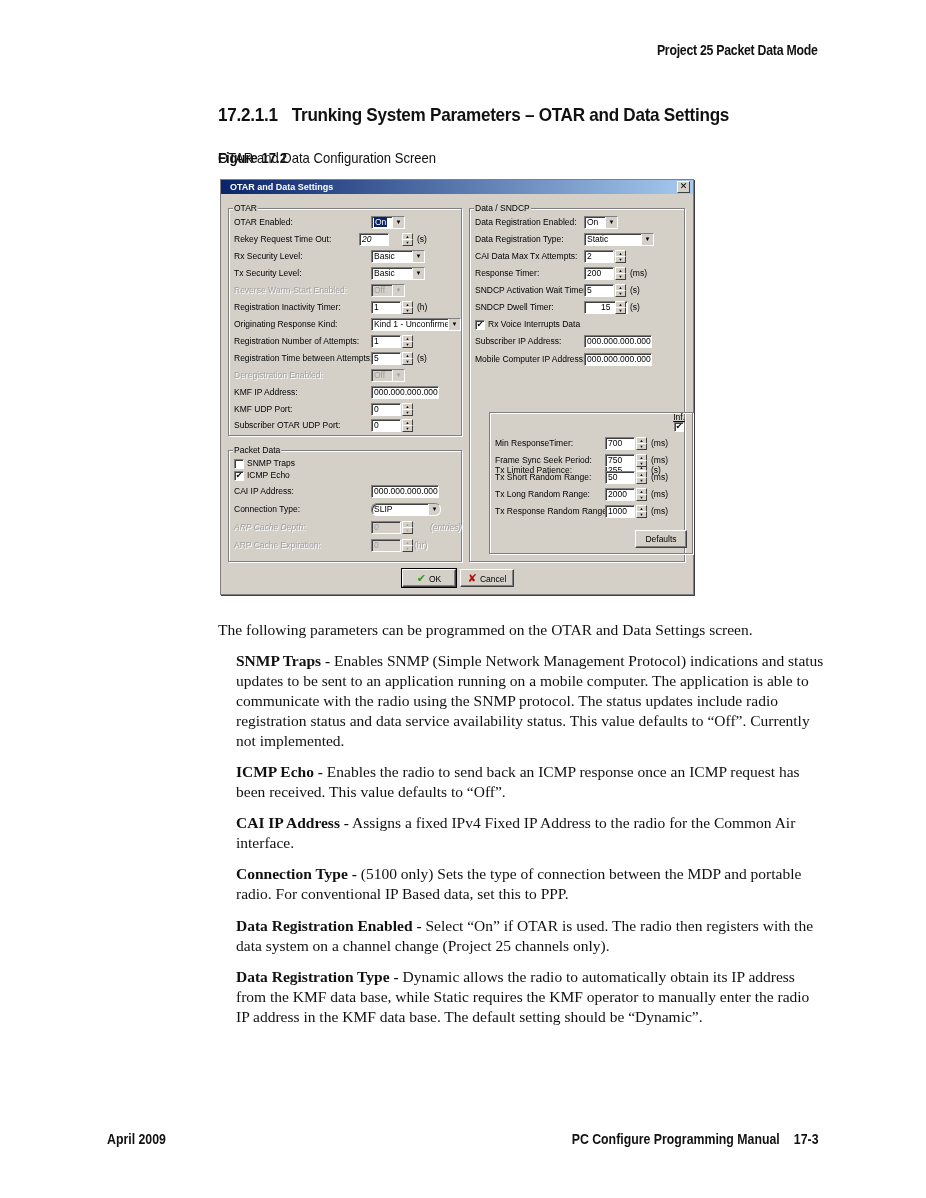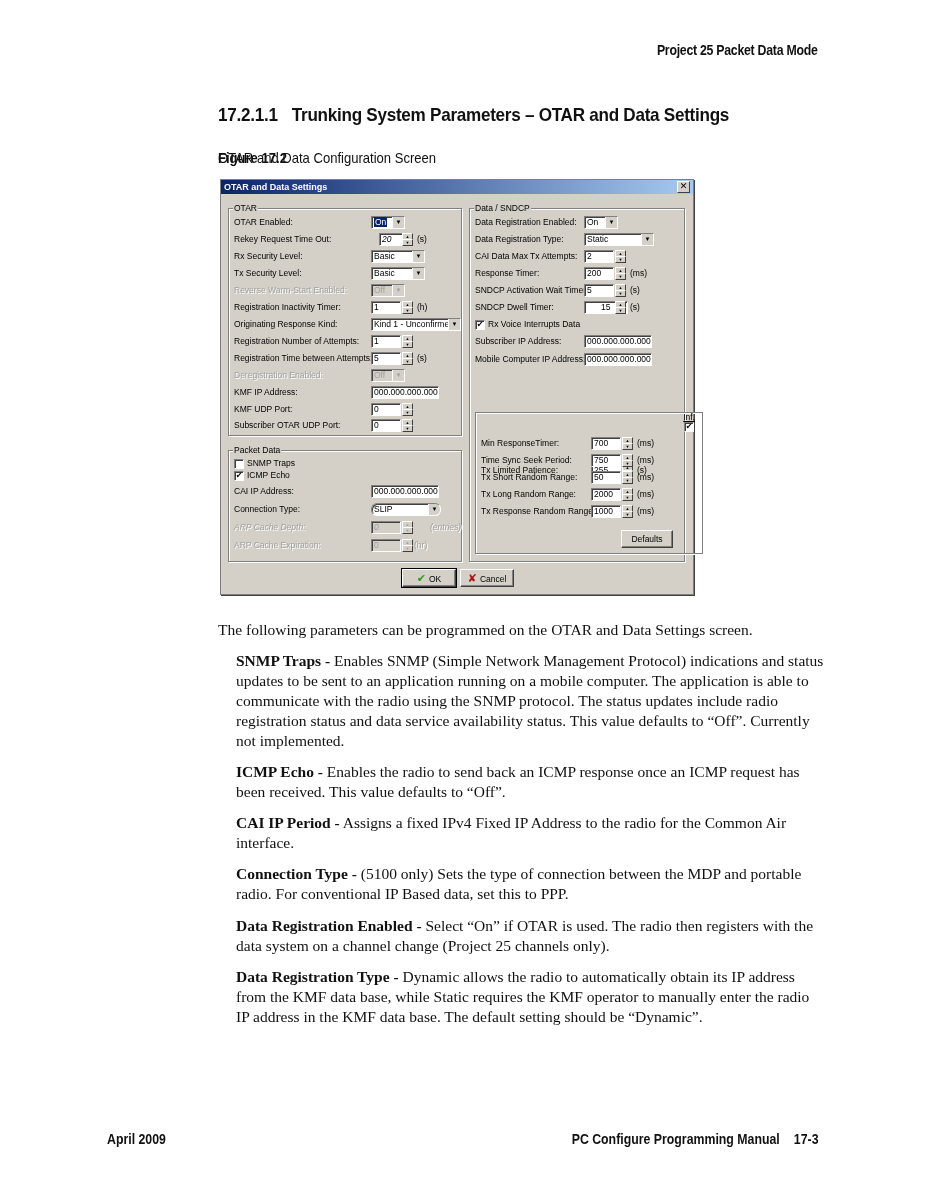--- a/index.html
+++ b/index.html
@@ -8,21 +8,21 @@
   .sans { font-family: "Liberation Sans", "DejaVu Sans", sans-serif; }
 
   .running-header { position: absolute; top: 42px; right: 108px; font-size: 14px; font-weight: bold; letter-spacing: -0.3px; transform: scaleX(0.88); transform-origin: right center; }
   .section-heading { position: absolute; top: 104px; left: 218px; font-size: 19px; font-weight: bold; letter-spacing: -0.3px; transform: scaleX(0.9); transform-origin: left center; white-space: nowrap; }
   .section-heading .num { display: inline-block; width: 82px; }
   .figure-caption { position: absolute; top: 150px; left: 218px; font-size: 14.5px; white-space: nowrap; transform: scaleX(0.9); transform-origin: left center; }
   .figure-caption .lbl { font-weight: bold; margin-right: 10px; }
 
   
   .dialog { position: absolute; left: 220px; top: 179px; width: 472px; height: 414px; background: #d4d0c8; border: 1px solid #808080; box-shadow: 1px 1px 0 #404040; font-family: "Liberation Sans", "DejaVu Sans", sans-serif; font-size: 8.5px; color: #000; }
-  .titlebar { height: 14px; background: linear-gradient(to right, #0a246a, #a6caf0); color: #fff; font-weight: bold; font-size: 9px; line-height: 14px; padding-left: 3px; position: relative; }
+  .titlebar { height: 14px; background: linear-gradient(to right, #0a246a, #a6caf0); color: #fff; font-weight: bold; font-size: 9px; line-height: 14px; padding-left: 9px; position: relative; }
   .close-btn { position: absolute; right: 3px; top: 1px; width: 11px; height: 10px; background: #d4d0c8; border: 1px solid; border-color: #fff #404040 #404040 #fff; color: #000; font-size: 9px; line-height: 9px; text-align: center; font-weight: bold; }
 
   .groupbox { position: absolute; border: 1px solid #808080; box-shadow: 1px 1px 0 #fff inset, 1px 1px 0 #fff; }
   .groupbox > .legend { position: absolute; top: -6px; left: 4px; background: #d4d0c8; padding: 0 1px; font-size: 8.5px; }
 
   .row { position: absolute; height: 13px; line-height: 13px; white-space: nowrap; }
   .lbl { position: absolute; left: 0; }
   .disabled { color: #a0a0a0; text-shadow: 1px 1px 0 #fff; }
 
   .field { position: absolute; height: 11px; line-height: 11px; background: #fff; border: 1px solid; border-color: #808080 #fff #fff #808080; box-shadow: inset 1px 1px 0 #404040; padding-left: 2px; font-size: 8.5px; overflow: hidden; }
@@ -76,21 +76,21 @@
   <div class="groupbox" style="left:7px; top:28px; width:232px; height:226px;">
     <span class="legend">OTAR</span>
 
     <div class="row" style="left:5px; top:7px; width:220px;">
       <span class="lbl">OTAR Enabled:</span>
       <div class="field combo" style="left:137px; top:0; width:30px;"><span class="sel">On</span><span class="arrow">▼</span></div>
     </div>
 
     <div class="row" style="left:5px; top:24px; width:220px;">
       <span class="lbl">Rekey Request Time Out:</span>
-      <div class="field" style="left:145px; top:0; width:26px;font-style:italic;">20</div>
+      <div class="field" style="left:125px; top:0; width:26px;font-style:italic;">20</div>
       <div class="spin" style="left:168px; top:0;">
           <div class="up">▲</div>
           <div class="dn">▼</div>
         </div>
       <span class="unit" style="left:183px;">(s)</span>
     </div>
 
     <div class="row" style="left:5px; top:41px; width:220px;">
       <span class="lbl">Rx Security Level:</span>
       <div class="field combo" style="left:137px; top:0; width:50px;"><span>Basic</span><span class="arrow">▼</span></div>
@@ -273,21 +273,21 @@
     <div class="row" style="left:5px; top:126px; width:205px;">
       <span class="lbl">Subscriber IP Address:</span>
       <div class="field" style="left:109px; top:0; width:64px;">000.000.000.000</div>
     </div>
 
     <div class="row" style="left:5px; top:144px; width:205px;">
       <span class="lbl">Mobile Computer IP Address:</span>
       <div class="field" style="left:109px; top:0; width:64px;">000.000.000.000</div>
     </div>
 
-    <div class="groupbox" style="left:5px; top:203px; width:202px; height:140px;padding-left:24px;">
+    <div class="groupbox" style="left:19px; top:203px; width:202px; height:140px;">
       <span style="position:absolute; right:7px; top:-1px; text-decoration:underline;">Inf.</span>
       <span class="chk" style="right:8px; top:9px;">✔</span>
 
       <div class="row" style="left:5px; top:7px; width:175px;margin-top:44px;">
         <span class="lbl">Tx Limited Patience:</span>
         <div class="field" style="left:110px; top:0; width:26px;">255</div>
         <div class="spin" style="left:141px; top:0;">
             <div class="up">▲</div>
             <div class="dn">▼</div>
           </div>
@@ -298,21 +298,21 @@
         <span class="lbl">Min ResponseTimer:</span>
         <div class="field" style="left:110px; top:0; width:26px;">700</div>
         <div class="spin" style="left:141px; top:0;">
             <div class="up">▲</div>
             <div class="dn">▼</div>
           </div>
         <span class="unit" style="left:156px;">(ms)</span>
       </div>
 
       <div class="row" style="left:5px; top:41px; width:175px;">
-        <span class="lbl">Time Sync Seek Period:</span>
+        <span class="lbl">Frame Sync Seek Period:</span>
         <div class="field" style="left:110px; top:0; width:26px;">750</div>
         <div class="spin" style="left:141px; top:0;">
             <div class="up">▲</div>
             <div class="dn">▼</div>
           </div>
         <span class="unit" style="left:156px;">(ms)</span>
       </div>
 
       <div class="row" style="left:5px; top:58px; width:175px;">
         <span class="lbl">Tx Short Random Range:</span>
@@ -353,19 +353,19 @@
   </div>
   <div class="btn" style="left:239px; top:389px; width:52px;">
     <span class="ico-cancel">✘</span><span>Cancel</span>
   </div>
 </div>
 
 <div class="para intro">The following parameters can be programmed on the OTAR and Data Settings screen.</div>
 
 <div class="para item" style="top:651px;"><b>SNMP Traps -</b><span> Enables SNMP (Simple Network Management Protocol) indications and status updates to be sent to an application running on a mobile computer. The application is able to communicate with the radio using the SNMP protocol. The status updates include radio registration status and data service availability status. This value defaults to “Off”. Currently not implemented.</span></div>
 <div class="para item" style="top:762px;"><b>ICMP Echo -</b><span> Enables the radio to send back an ICMP response once an ICMP request has been received. This value defaults to “Off”.</span></div>
-<div class="para item" style="top:813px;"><b>CAI IP Period -</b><span> Assigns a fixed IPv4 Fixed IP Address to the radio for the Common Air interface.</span></div>
+<div class="para item" style="top:813px;"><b>CAI IP Address -</b><span> Assigns a fixed IPv4 Fixed IP Address to the radio for the Common Air interface.</span></div>
 <div class="para item" style="top:864px;"><b>Connection Type -</b><span> (5100 only) Sets the type of connection between the MDP and portable radio. For conventional IP Based data, set this to PPP.</span></div>
 <div class="para item" style="top:916px;"><b>Data Registration Enabled -</b><span> Select “On” if OTAR is used. The radio then registers with the data system on a channel change (Project 25 channels only).</span></div>
 <div class="para item" style="top:967px;"><b>Data Registration Type -</b><span> Dynamic allows the radio to automatically obtain its IP address from the KMF data base, while Static requires the KMF operator to manually enter the radio IP address in the KMF data base. The default setting should be “Dynamic”.</span></div>
 
 <div class="footer-left sans">April 2009</div>
 <div class="footer-right sans"><span>PC Configure Programming Manual</span><span class="pg">17-3</span></div>
 
 </body></html>

